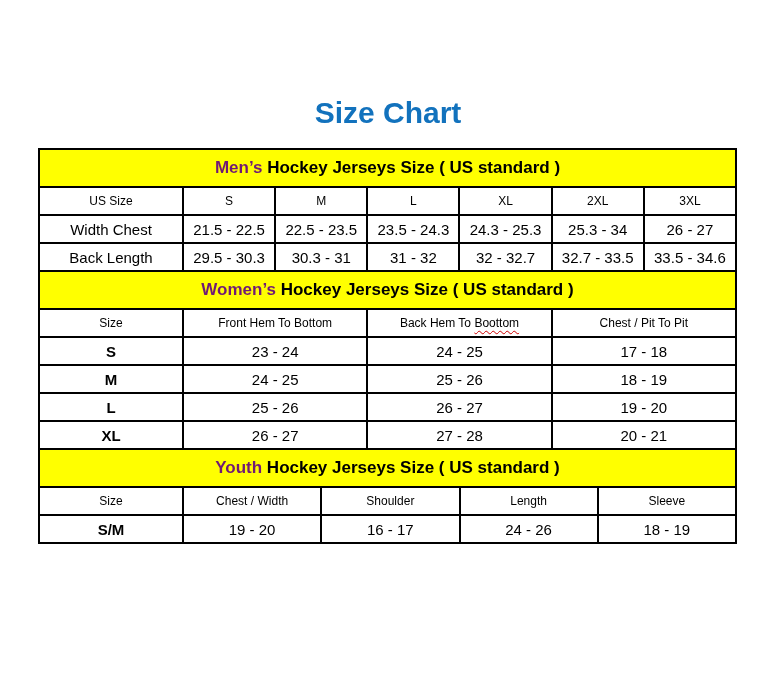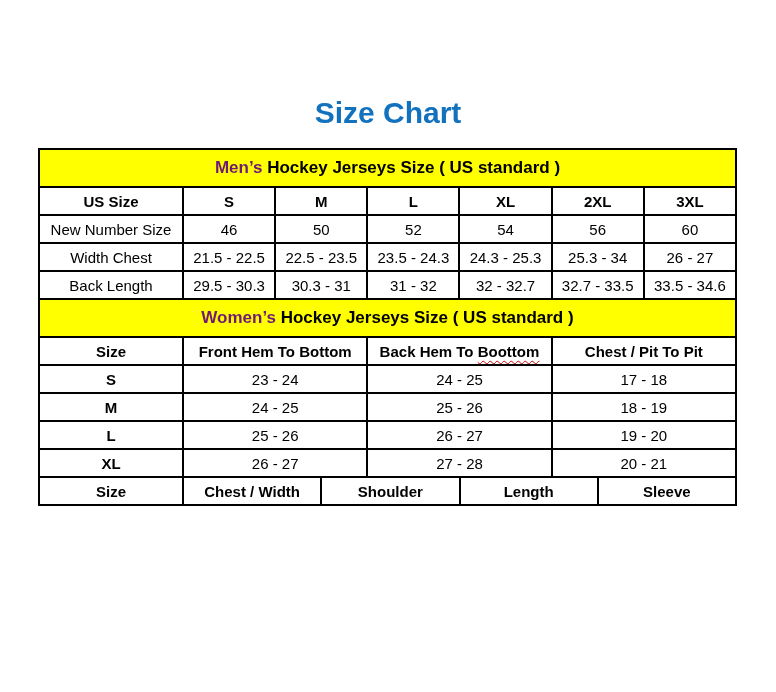--- a/index.html
+++ b/index.html
@@ -47,22 +47,22 @@
     white-space: nowrap;
   }
   tr.section th {
     background: #FFFF00;
     font-size: 17px;
     font-weight: 700;
     height: 38px;
   }
   tr.section .accent { color: #701a75; }
   tr.cols th {
-    font-size: 15px;
-    font-weight: 700;
+    font-size: 12px;
+    font-weight: 400;
     height: 28px;
     background: #ffffff;
   }
   td {
     font-size: 15px;
     font-weight: 400;
     height: 28px;
     background: #ffffff;
   }
   td.rowlabel-plain { font-weight: 400; }
@@ -102,29 +102,20 @@
         <tr class="cols">
           <th>US Size</th>
           <th>S</th>
           <th>M</th>
           <th>L</th>
           <th>XL</th>
           <th>2XL</th>
           <th>3XL</th>
         </tr>
         <tr>
-          <td class="rowlabel-plain">New Number Size</td>
-          <td>46</td>
-          <td>50</td>
-          <td>52</td>
-          <td>54</td>
-          <td>56</td>
-          <td>60</td>
-        </tr>
-        <tr>
           <td class="rowlabel-plain">Width Chest</td>
           <td>21.5 - 22.5</td>
           <td>22.5 - 23.5</td>
           <td>23.5 - 24.3</td>
           <td>24.3 - 25.3</td>
           <td>25.3 - 34</td>
           <td>26 - 27</td>
         </tr>
         <tr>
           <td class="rowlabel-plain">Back Length</td>
@@ -184,24 +175,34 @@
 
     <table class="youth">
       <colgroup>
           <col class="col-label">
           <col>
           <col>
           <col>
           <col>
         </colgroup>
       <tbody>
+        <tr class="section">
+          <th colspan="5"><span class="accent">Youth</span><span> Hockey Jerseys Size ( US standard )</span></th>
+        </tr>
         <tr class="cols">
           <th>Size</th>
           <th>Chest / Width</th>
           <th>Shoulder</th>
           <th>Length</th>
           <th>Sleeve</th>
         </tr>
+        <tr>
+          <td class="rowlabel-bold">S/M</td>
+          <td>19 - 20</td>
+          <td>16 - 17</td>
+          <td>24 - 26</td>
+          <td>18 - 19</td>
+        </tr>
       </tbody>
     </table>
 
   </div>
 </div>
 
 </body></html>

